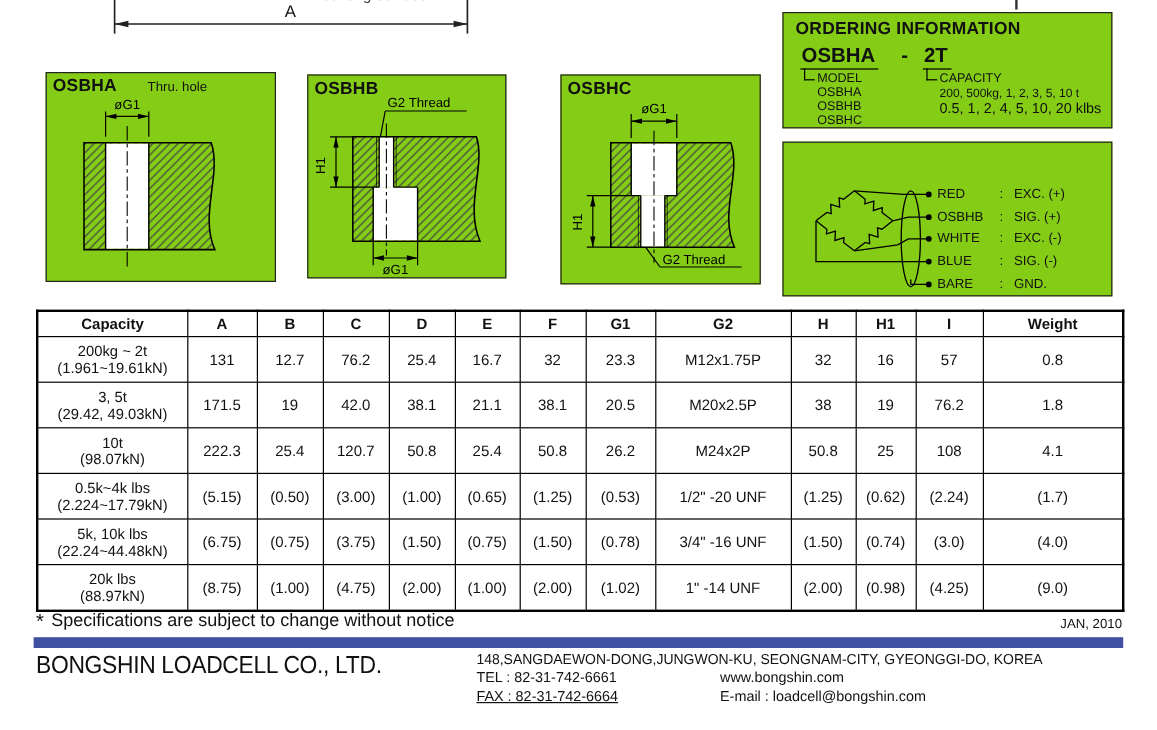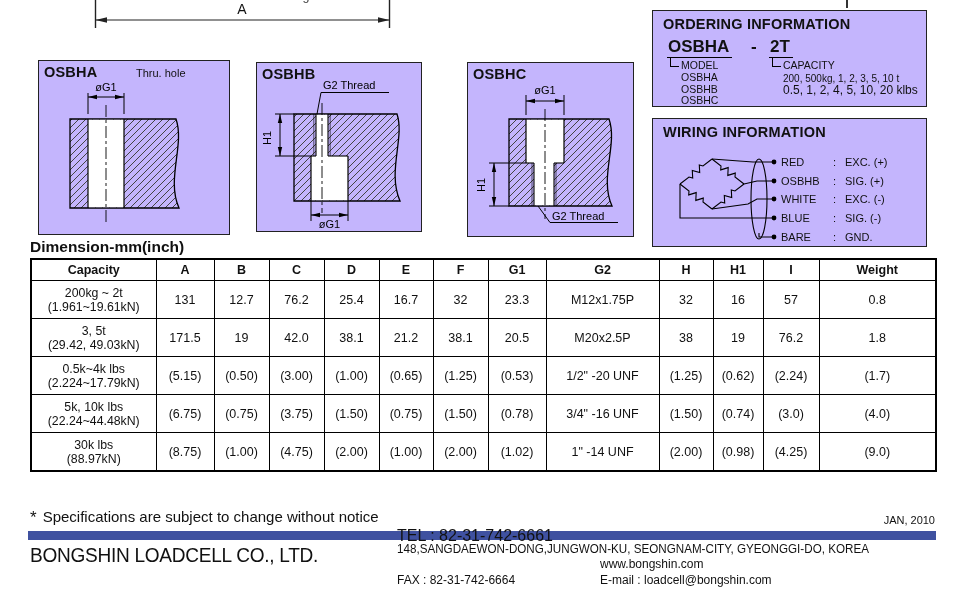--- a/index.html
+++ b/index.html
@@ -1,19 +1,19 @@
 <!DOCTYPE html>
 <html><head>
 <meta charset="utf-8">
 <style>
   html,body{margin:0;padding:0;width:964px;height:608px;overflow:hidden;background:#fff;}
   body{font-family:"Liberation Sans", sans-serif;color:#111;}
   .page{position:absolute;left:0;top:0;width:964px;height:608px;background:#fff;overflow:hidden;}
   .abs{position:absolute;}
-  .box{position:absolute;border:1.6px solid #222;background:#c4b5fd;}
+  .box{position:absolute;border:1.6px solid #222;background:#84cc16;}
   .diag-title{position:absolute;font-weight:bold;font-size:14.5px;letter-spacing:.2px;}
   .diag-note{position:absolute;font-size:11px;}
   svg text{font-family:"Liberation Sans",sans-serif;}
   
   .ord-title,.wir-title{position:absolute;left:10px;top:5px;font-weight:bold;font-size:14.5px;letter-spacing:.2px;}
   .code{position:absolute;top:26px;font-weight:bold;font-size:17px;}
   .code u{ text-decoration:none;border-bottom:1.6px solid #000;padding:0 3px 1px 1px;}
   .elbow{position:absolute;width:8px;height:9px;border-left:1.3px solid #000;border-bottom:1.3px solid #000;}
   .ord-small{position:absolute;font-size:10.5px;line-height:11.5px;}
   
@@ -26,22 +26,22 @@
   table.dim th{border:1.5px solid #000;font-size:12.5px;font-weight:bold;height:20px;padding:0;text-align:center;}
   table.dim td{border:1.5px solid #000;font-size:12.5px;height:37px;padding:0;text-align:center;}
   table.dim td.cap{font-size:12.3px;line-height:14px;}
   
   .note{position:absolute;left:30px;top:508px;font-size:15px;}
   .note .star{font-size:17px;vertical-align:-1px;margin-right:6px;}
   .date{position:absolute;right:29px;top:514px;font-size:11px;}
   .bar{position:absolute;left:28px;top:531px;width:908px;height:9px;background:#3f51a0;}
   .company{position:absolute;left:30px;top:543px;font-size:20.5px;letter-spacing:-.3px;transform:scaleX(.93);transform-origin:left;white-space:nowrap;}
   .addr{position:absolute;left:397px;top:542px;font-size:12px;transform:scaleX(.97);transform-origin:left;white-space:nowrap;}
-  .frow1{position:absolute;left:397px;top:527px;font-size:16px;white-space:nowrap;}
-  .frow2{position:absolute;left:397px;top:573px;font-size:12px;white-space:nowrap;}
+  .frow1{position:absolute;left:397px;top:557px;font-size:12px;white-space:nowrap;}
+  .frow2{position:absolute;left:397px;top:573px;font-size:12px;white-space:nowrap;text-decoration:underline;}
   .fright1{position:absolute;left:600px;top:557px;font-size:12px;white-space:nowrap;}
   .fright2{position:absolute;left:600px;top:573px;font-size:12px;white-space:nowrap;}
   .tick{position:absolute;left:846px;top:0;width:1.6px;height:8px;background:#333;}
   .mount{position:absolute;left:258px;top:-11px;font-size:12.5px;color:#444;}
   .dim-a{position:absolute;left:95px;top:1px;width:294px;text-align:center;font-size:14px;}
 </style>
 </head>
 <body>
 
 <div class="page">
@@ -52,21 +52,21 @@
     <line x1="389.5" y1="0" x2="389.5" y2="28" stroke="#222" stroke-width="1.4"></line>
     <line x1="95.5" y1="20" x2="389.5" y2="20" stroke="#222" stroke-width="1.2"></line>
     <polygon points="95.5,20 107,17.2 107,22.8" fill="#222"></polygon>
     <polygon points="389.5,20 378,17.2 378,22.8" fill="#222"></polygon>
   </svg>
   <div class="dim-a">A</div>
   <div class="tick"></div>
 
   <div class="box" style="left:38px;top:60px;width:190px;height:173px;">
     <div class="diag-title" style="left:5px;top:3px">OSBHA</div>
-    <div class="diag-note" style="left:97px;top:6px">Thru. hole</div>
+    <div class="diag-note" style="left:84px;top:6px">Thru. hole</div>
     <svg width="190" height="173" viewBox="0 0 190 173" style="position:absolute;left:0;top:0">
       <defs>
         <pattern id="hA" width="7" height="7" patternUnits="userSpaceOnUse">
           <path d="M-1,8 L8,-1 M-1,1 L1,-1 M6,8 L8,6" stroke="#444" stroke-width="1"></path>
         </pattern>
       </defs>
       <path d="M31,58 L137,58 C146,84 127,118 140,147 L31,147 Z" fill="url(#hA)" stroke="#000" stroke-width="1.3"></path>
       <rect x="49" y="58.8" width="36" height="87.4" fill="#fff"></rect>
       <line x1="49" y1="58" x2="49" y2="147" stroke="#000" stroke-width="1.2"></line>
       <line x1="85" y1="58" x2="85" y2="147" stroke="#000" stroke-width="1.2"></line>
@@ -172,21 +172,20 @@
     <div class="ord-small" style="left:28px;top:61px">OSBHA</div>
     <div class="ord-small" style="left:28px;top:72.5px">OSBHB</div>
     <div class="ord-small" style="left:28px;top:84px">OSBHC</div>
     <div class="elbow" style="left:119px;top:46px"></div>
     <div class="ord-small" style="left:130px;top:49px">CAPACITY</div>
     <div class="ord-small" style="left:130px;top:62px;font-size:10px">200, 500kg, 1, 2, 3, 5, 10 t</div>
     <div class="ord-small" style="left:130px;top:74px;font-size:12px">0.5, 1, 2, 4, 5, 10, 20 klbs</div>
   </div>
 
   <div class="box" style="left:652px;top:118px;width:273px;height:127px;">
-    <div class="wir-title">WIRING INFORMATION</div>
     <svg width="273" height="127" viewBox="0 0 273 127" style="position:absolute;left:0;top:0">
       <path id="zig1" fill="none" stroke="#000" stroke-width="1.1" d="M27,65 L36.0,58.0 L39.7,59.1 L39.3,51.4 L46.7,53.6 L46.3,45.9 L50.0,47.0 L59,40"></path>
       <path id="zig2" fill="none" stroke="#000" stroke-width="1.1" d="M59,40 L68.0,47.0 L67.7,50.9 L75.2,48.6 L74.8,56.4 L82.3,54.1 L82.0,58.0 L91,65"></path>
       <path id="zig3" fill="none" stroke="#000" stroke-width="1.1" d="M91,65 L82.0,72.0 L78.3,70.9 L78.7,78.6 L71.3,76.4 L71.7,84.1 L68.0,83.0 L59,90"></path>
       <path id="zig4" fill="none" stroke="#000" stroke-width="1.1" d="M59,90 L50.0,83.0 L50.3,79.1 L42.8,81.4 L43.2,73.6 L35.7,75.9 L36.0,72.0 L27,65"></path>
       <path d="M59,40 L100,43 L121,43" fill="none" stroke="#000" stroke-width="1.1"></path>
       <path d="M91,65 L104,62 L121,62" fill="none" stroke="#000" stroke-width="1.1"></path>
       <path d="M59,90 L95,85 L104,80 L121,80" fill="none" stroke="#000" stroke-width="1.1"></path>
       <path d="M27,65 L27,99 L121,99" fill="none" stroke="#000" stroke-width="1.1"></path>
       <path d="M106,114 L106,118 L121,118" fill="none" stroke="#000" stroke-width="1.1"></path>
@@ -217,21 +216,20 @@
         <span class="wsep">:</span>
         <span class="wsig">SIG. (-)</span>
       </div>
     <div class="wrow" style="top:112px">
         <span class="wcolor">BARE</span>
         <span class="wsep">:</span>
         <span class="wsig">GND.</span>
       </div>
   </div>
 
-  <div class="tbl-title">Dimension-mm(inch)</div>
   <table class="dim">
     <colgroup>
       <col style="width:125px">
         <col style="width:58px">
         <col style="width:55px">
         <col style="width:55px">
       <col style="width:55px">
         <col style="width:54px">
         <col style="width:55px">
         <col style="width:58px">
@@ -279,28 +277,46 @@
         </tr>
         <tr>
           <td class="cap">
             <div>3, 5t</div>
             <div>(29.42, 49.03kN)</div>
           </td>
           <td>171.5</td>
           <td>19</td>
           <td>42.0</td>
           <td>38.1</td>
-          <td>21.2</td>
+          <td>21.1</td>
           <td>38.1</td>
           <td>20.5</td>
           <td>M20x2.5P</td>
           <td>38</td>
           <td>19</td>
           <td>76.2</td>
           <td>1.8</td>
+        </tr>
+        <tr>
+          <td class="cap">
+            <div>10t</div>
+            <div>(98.07kN)</div>
+          </td>
+          <td>222.3</td>
+          <td>25.4</td>
+          <td>120.7</td>
+          <td>50.8</td>
+          <td>25.4</td>
+          <td>50.8</td>
+          <td>26.2</td>
+          <td>M24x2P</td>
+          <td>50.8</td>
+          <td>25</td>
+          <td>108</td>
+          <td>4.1</td>
         </tr>
         <tr>
           <td class="cap">
             <div>0.5k~4k lbs</div>
             <div>(2.224~17.79kN)</div>
           </td>
           <td>(5.15)</td>
           <td>(0.50)</td>
           <td>(3.00)</td>
           <td>(1.00)</td>
@@ -326,21 +342,21 @@
           <td>(1.50)</td>
           <td>(0.78)</td>
           <td>3/4" -16 UNF</td>
           <td>(1.50)</td>
           <td>(0.74)</td>
           <td>(3.0)</td>
           <td>(4.0)</td>
         </tr>
         <tr>
           <td class="cap">
-            <div>30k lbs</div>
+            <div>20k lbs</div>
             <div>(88.97kN)</div>
           </td>
           <td>(8.75)</td>
           <td>(1.00)</td>
           <td>(4.75)</td>
           <td>(2.00)</td>
           <td>(1.00)</td>
           <td>(2.00)</td>
           <td>(1.02)</td>
           <td>1" -14 UNF</td>

